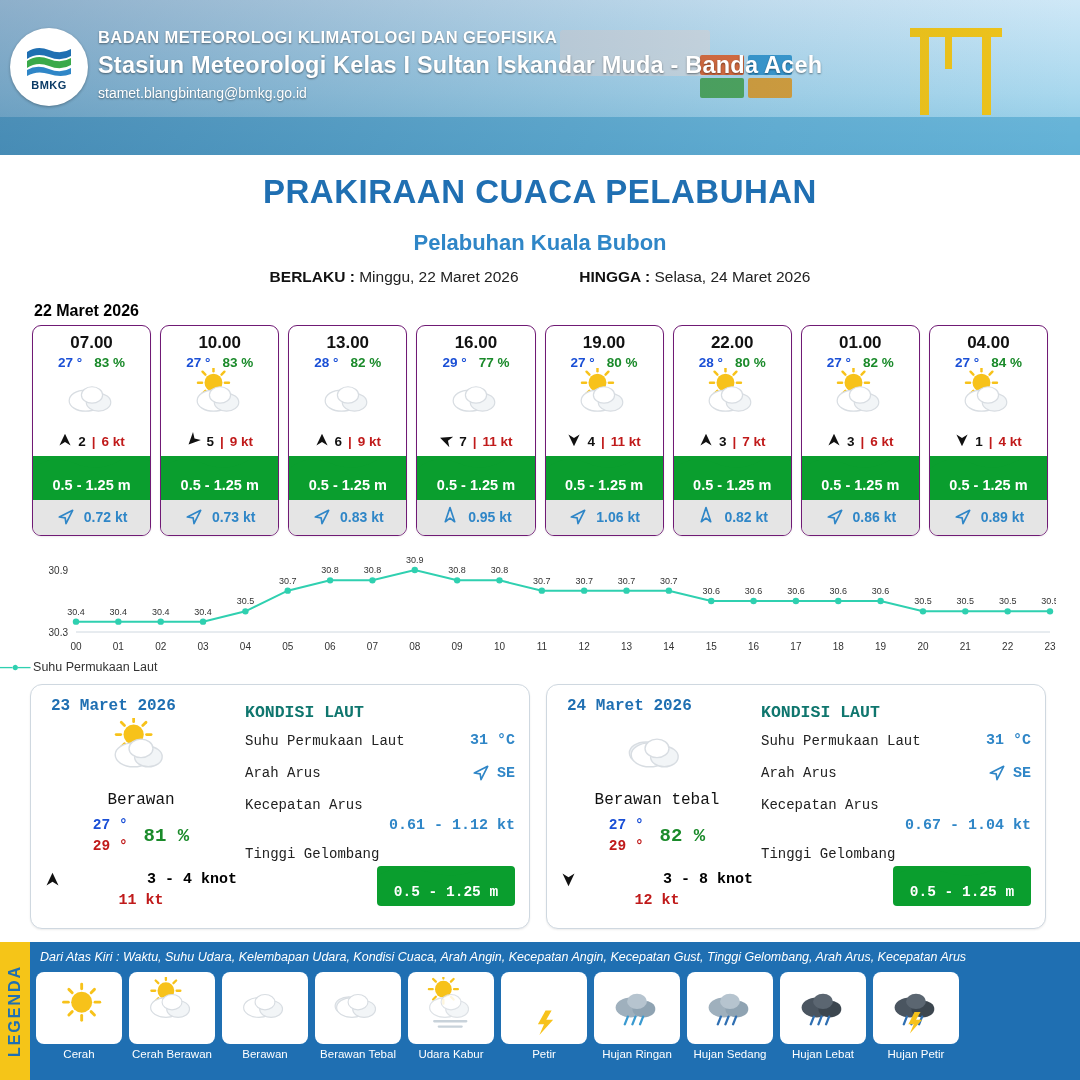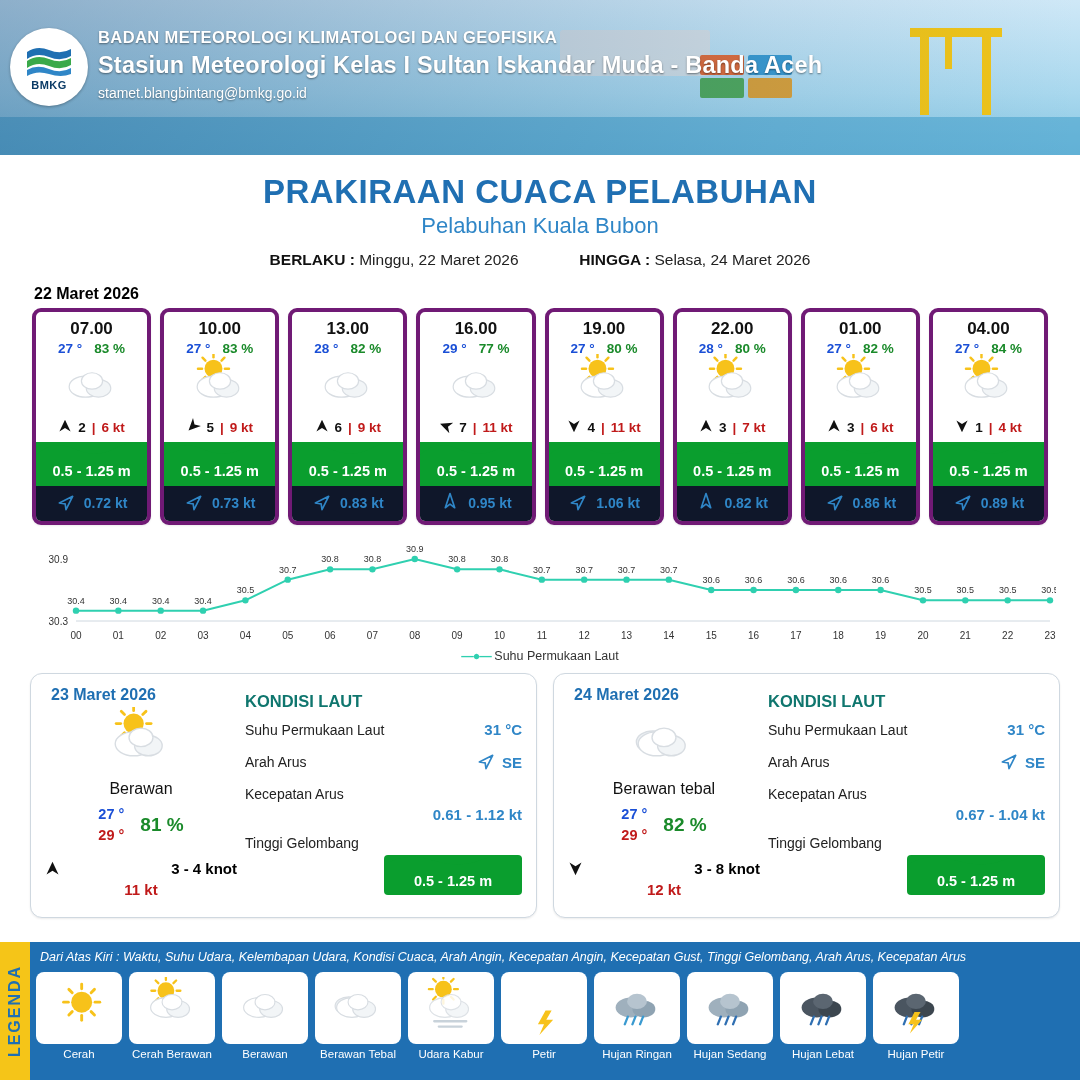--- a/index.html
+++ b/index.html
@@ -34,60 +34,60 @@
     background:#ffffff; border-radius:50%;
     display:flex; flex-direction:column; align-items:center; justify-content:center;
     box-shadow:0 1px 3px rgba(0,0,0,.3);
   }
   .logo-mark { width:52px; height:34px; position:relative; }
   .logo-text { font-size:11px; font-weight:bold; color:#0b3b66; letter-spacing:.5px; margin-top:1px;}
 
   
   .title-wrap { text-align:center; margin-top:18px; }
   .title-main { font-size:33px; font-weight:bold; color:#1f6fb2; letter-spacing:.5px; }
-  .title-sub { font-size:22px; font-weight:normal; color:#2f86c7; margin-top:2px; }
+  .title-sub { font-size:22px; font-weight:bold; color:#2f86c7; margin-top:19px; }
   .valid-row { text-align:center; margin-top:12px; font-size:15.5px; color:#222; }
   .valid-row b { color:#111; }
   .valid-gap { display:inline-block; width:52px; }
 
   .date-label { margin:16px 0 5px 34px; font-size:16px; font-weight:bold; color:#000000; }
 
   
   .cards { display:flex; gap:9px; padding:0 32px; }
   .card {
-    width:120px; background:#ffffff; border:4px solid #701a75; border-radius:9px;
+    width:120px; background:#ffffff; border:1px solid #701a75; border-radius:9px;
     overflow:hidden; box-shadow:0 1px 2px rgba(0,0,0,.08);
     display:flex; flex-direction:column;
   }
   .c-time { text-align:center; font-size:17px; font-weight:bold; padding:7px 0 2px; color:#111; }
   .c-th { display:flex; justify-content:center; gap:12px; font-size:13.5px; font-weight:bold; padding-bottom:2px;}
   .c-temp { color:#1a4fd6; }
   .c-hum { color:#1a8a2a; }
   .c-icon { height:58px; display:flex; align-items:center; justify-content:center; }
   .c-wind { display:flex; align-items:center; justify-content:center; gap:6px; font-size:13.5px; font-weight:bold; padding:3px 0 6px;}
   .c-wdir { font-size:15px; color:#111; }
   .c-wspd { color:#111; }
   .c-sep { color:#c01a1a; }
   .c-gust { color:#c01a1a; }
   .c-wave {
     position:relative; height:44px; background:#0a9e2e; color:#fff;
     display:flex; align-items:flex-end; justify-content:center; font-size:14.5px; font-weight:bold;
   }
   .c-wave .lbl { padding-bottom:7px; }
   .c-wave svg { position:absolute; top:-1px; left:0; width:100%; height:20px; }
-  .c-cur { display:flex; align-items:center; justify-content:center; gap:8px; font-size:14px; font-weight:bold; color:#2f86c7; padding:7px 0 8px; background:#0f172a;}
+  .c-cur { display:flex; align-items:center; justify-content:center; gap:8px; font-size:14px; font-weight:bold; color:#2f86c7; padding:7px 0 8px; background:#e5e5e5;}
 
   
   .chart-box { margin:14px 24px 0 24px; position:relative; height:108px; }
   .chart-svg { width:100%; height:100%; display:block; }
-  .chart-legend { text-align:center; font-size:12.5px; color:#333; margin-top:2px;}
+  .chart-legend { font-size:12.5px; color:#333; margin-top:2px;}
   .chart-legend .dash { color:#2fd0b0; font-weight:bold; letter-spacing:-1px;}
 
   
-  .days { display:flex; gap:16px; padding:10px 20px 0 30px; }
+  .days { display:flex; gap:16px; padding:10px 34px 0 30px;font-family:Liberation Mono, monospace; }
   .day {
     flex:1; background:#fff; border:1px solid #cfd8e0; border-radius:12px;
     padding:12px 14px 14px; display:flex; box-shadow:0 1px 2px rgba(0,0,0,.08);
     min-height:245px;
   }
   .day-left { width:192px; text-align:center; }
   .day-date { font-size:16px; font-weight:bold; color:#1f6fb2; text-align:left; margin-left:6px;}
   .day-icon { height:64px; display:flex; align-items:center; justify-content:center; margin-top:8px;}
   .day-cond { font-size:16px; color:#111; margin-top:4px; }
   .day-tt { display:flex; align-items:center; justify-content:center; gap:16px; margin-top:6px;}

